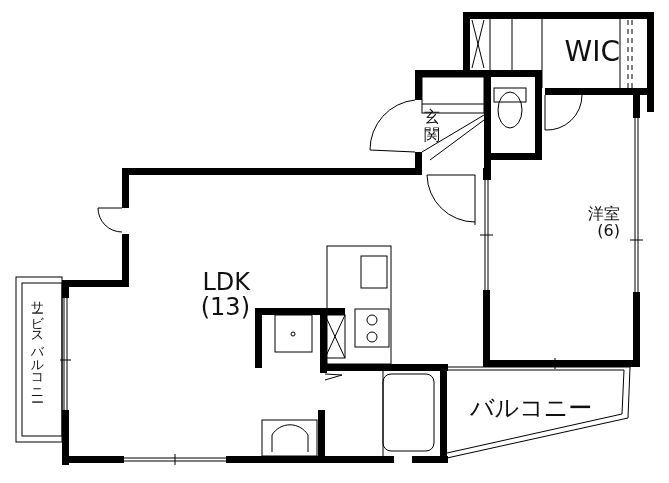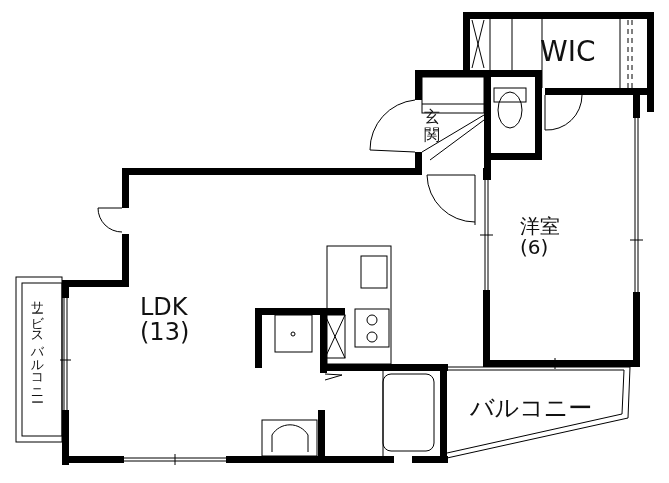--- a/index.html
+++ b/index.html
@@ -1,20 +1,20 @@
 <!DOCTYPE html>
 <html><head>
   <meta charset="utf-8">
   <style>
     html, body { margin: 0; padding: 0; background: #ffffff; }
     body { width: 669px; height: 483px; position: relative; overflow: hidden; font-family: "DejaVu Sans", "Liberation Sans", sans-serif; }
     #plan { position: absolute; left: 0; top: 0; width: 669px; height: 483px; }
-    .label { position: absolute; color: #111; text-align: left; line-height: 1.05; white-space: nowrap; }
-    .ldk { left: 140px; top: 295px; font-size: 24px; width: 110px; }
-    .yoshitsu { left: 520px; top: 216px; font-size: 20px; width: 100px; }
+    .label { position: absolute; color: #111; text-align: right; line-height: 1.05; white-space: nowrap; }
+    .ldk { left: 140px; top: 270px; font-size: 24px; width: 110px; }
+    .yoshitsu { left: 520px; top: 206px; font-size: 16px; width: 100px; }
     .wic { left: 540px; top: 37px; font-size: 28px; width: 80px; }
     .balcony { left: 470px; top: 396px; font-size: 24px; width: 120px; }
     .genkan { left: 424px; top: 108px; font-size: 16px; width: 14px; white-space: normal; line-height: 1.1; }
     .service { left: 20px; top: 292px; width: 24px; font-size: 13px; writing-mode: vertical-rl; line-height: 1; }
   </style>
 </head>
 <body>
 
 <svg id="plan" viewBox="0 0 669 483" xmlns="http://www.w3.org/2000/svg">
   <g fill="#000">

